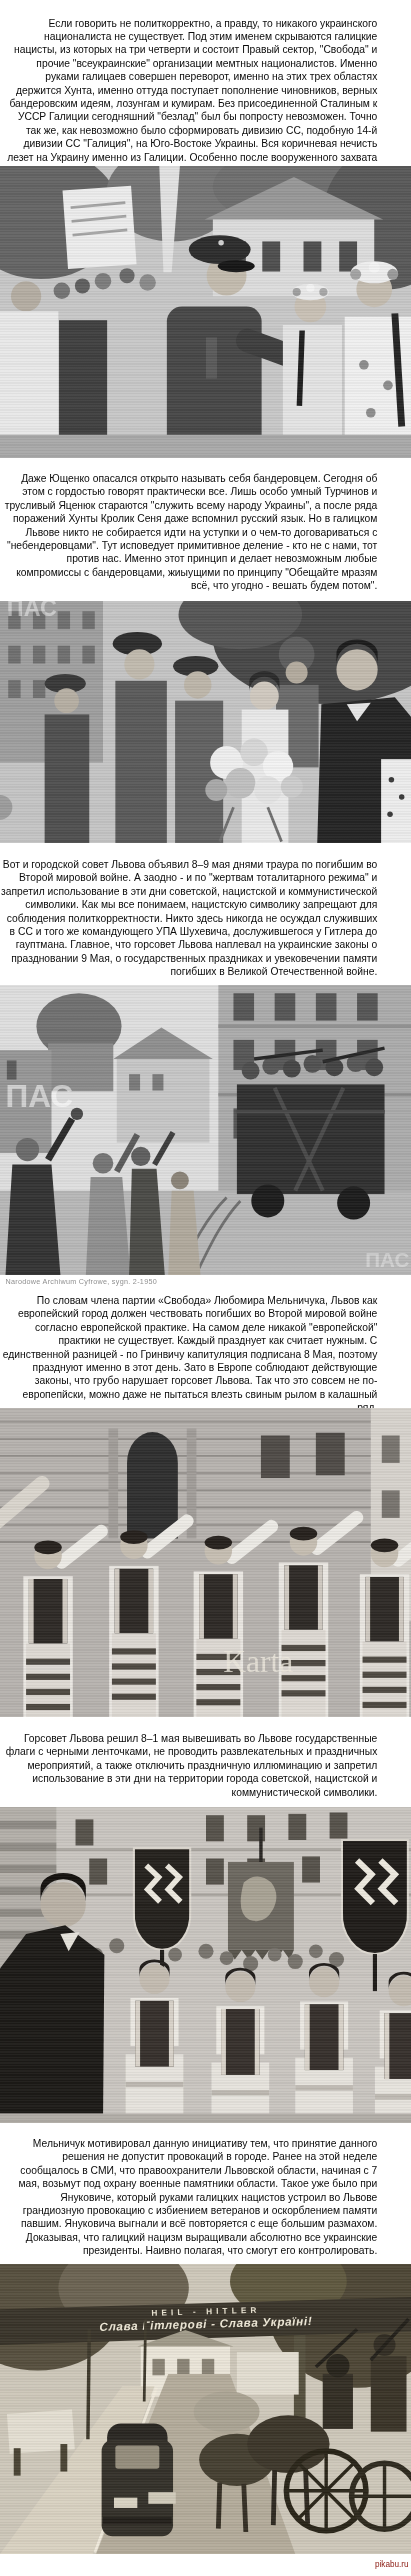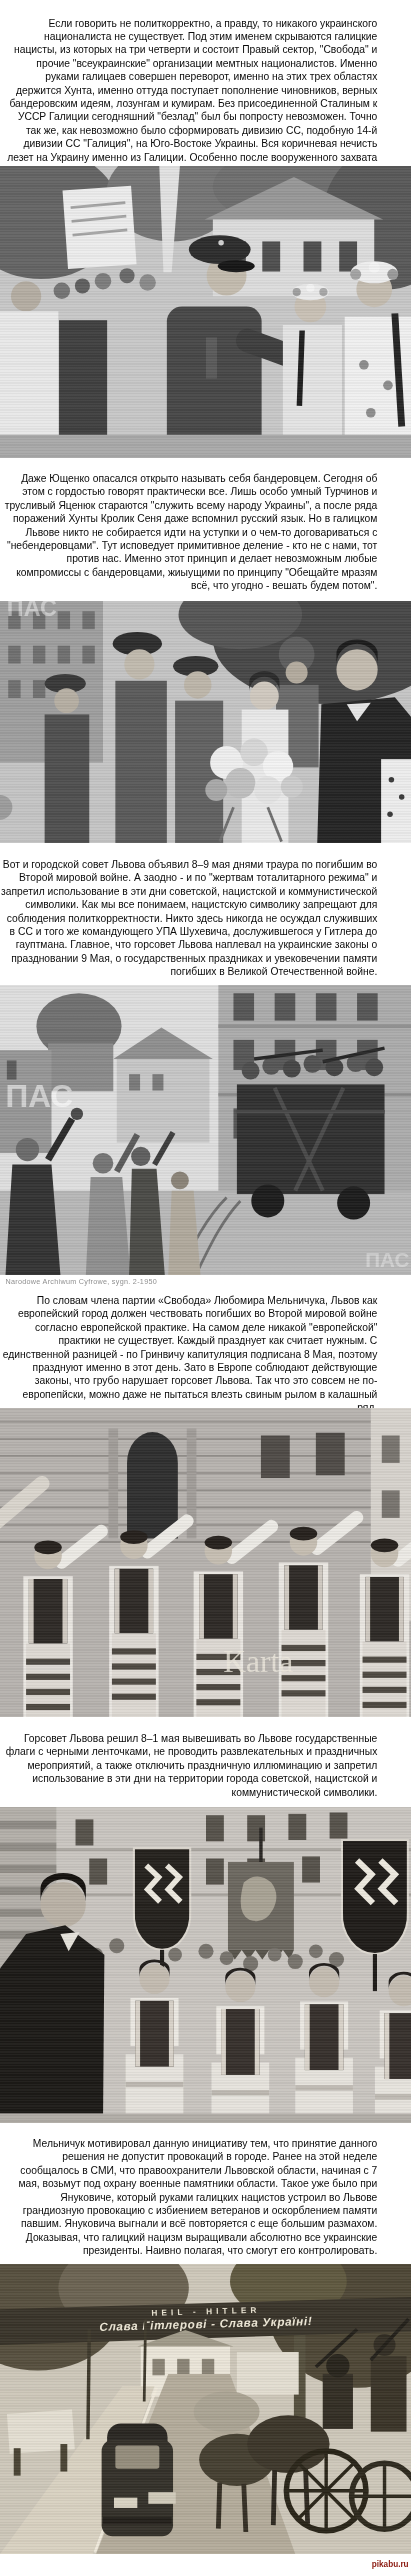--- a/index.html
+++ b/index.html
@@ -5,21 +5,21 @@
   html,body{margin:0;padding:0;background:#ffffff;}
   #page{position:relative;width:412px;height:2576px;background:#ffffff;overflow:hidden;
         font-family:"Liberation Sans",sans-serif;}
   .para{position:absolute;left:0;width:378px;box-sizing:border-box;padding:0 0.7px;
         font-size:10.3px;line-height:13.4px;text-align:right;color:#0b0b0b;}
   .photo{position:absolute;left:0;width:412px;overflow:hidden;background:#bdbdbd;}
   .photo svg{display:block;width:100%;height:100%;}
   .photo::after{content:"";position:absolute;inset:0;pointer-events:none;
         background:repeating-linear-gradient(0deg,rgba(255,255,255,.04) 0 1.4px,rgba(0,0,0,.04) 1.4px 2.7px);}
   .caption{position:absolute;left:5.5px;font-size:7.2px;letter-spacing:0.3px;color:#8f8f8f;text-align:center;}
-  .footer-wm{position:absolute;right:3.4px;top:2560px;font-size:8.2px;font-weight:bold;color:#8b1a10;}
+  .footer-wm{position:absolute;right:3.4px;top:2560px;font-size:8.2px;font-weight:normal;color:#8b1a10;}
   svg text{font-family:"Liberation Sans",sans-serif;}
   svg .serif{font-family:"Liberation Serif",serif;}
 </style>
 </head>
 <body>
 
 <div id="page">
 
   <div class="para" style="top:16.5px">Если говорить не политкорректно, а правду, то никакого украинского националиста не существует. Под этим именем скрываются галицкие нацисты, из которых на три четверти и состоит Правый сектор, "Свобода" и прочие "всеукраинские" организации мемтных националистов. Именно руками галицаев совершен переворот, именно на этих трех областях держится Хунта, именно оттуда поступает пополнение чиновников, верных бандеровским идеям, лозунгам и кумирам. Без присоединенной Сталиным к УССР Галиции сегодняшний "безлад" был бы попросту невозможен. Точно так же, как невозможно было сформировать дивизию СС, подобную 14-й дивизии СС "Галиция", на Юго-Востоке Украины. Вся коричневая нечисть лезет на Украину именно из Галиции. Особенно после вооруженного захвата власти.</div>
 

